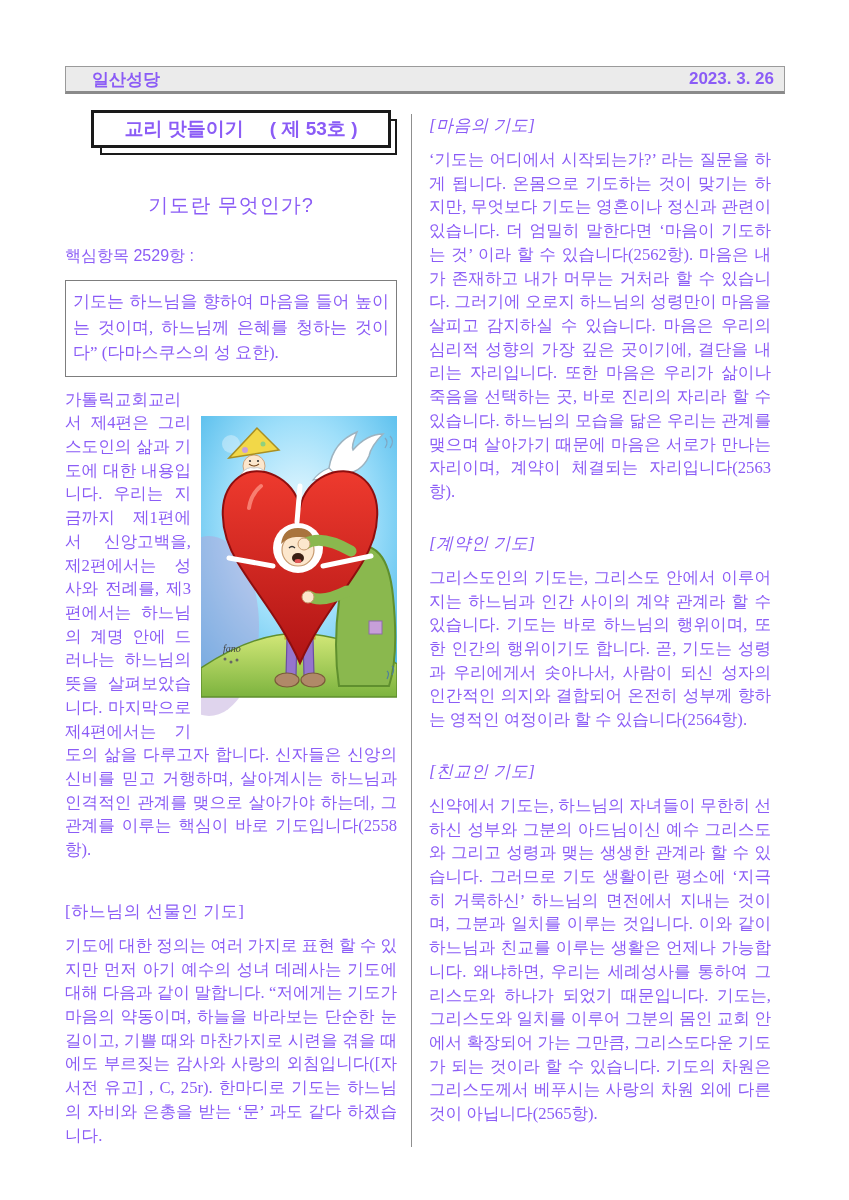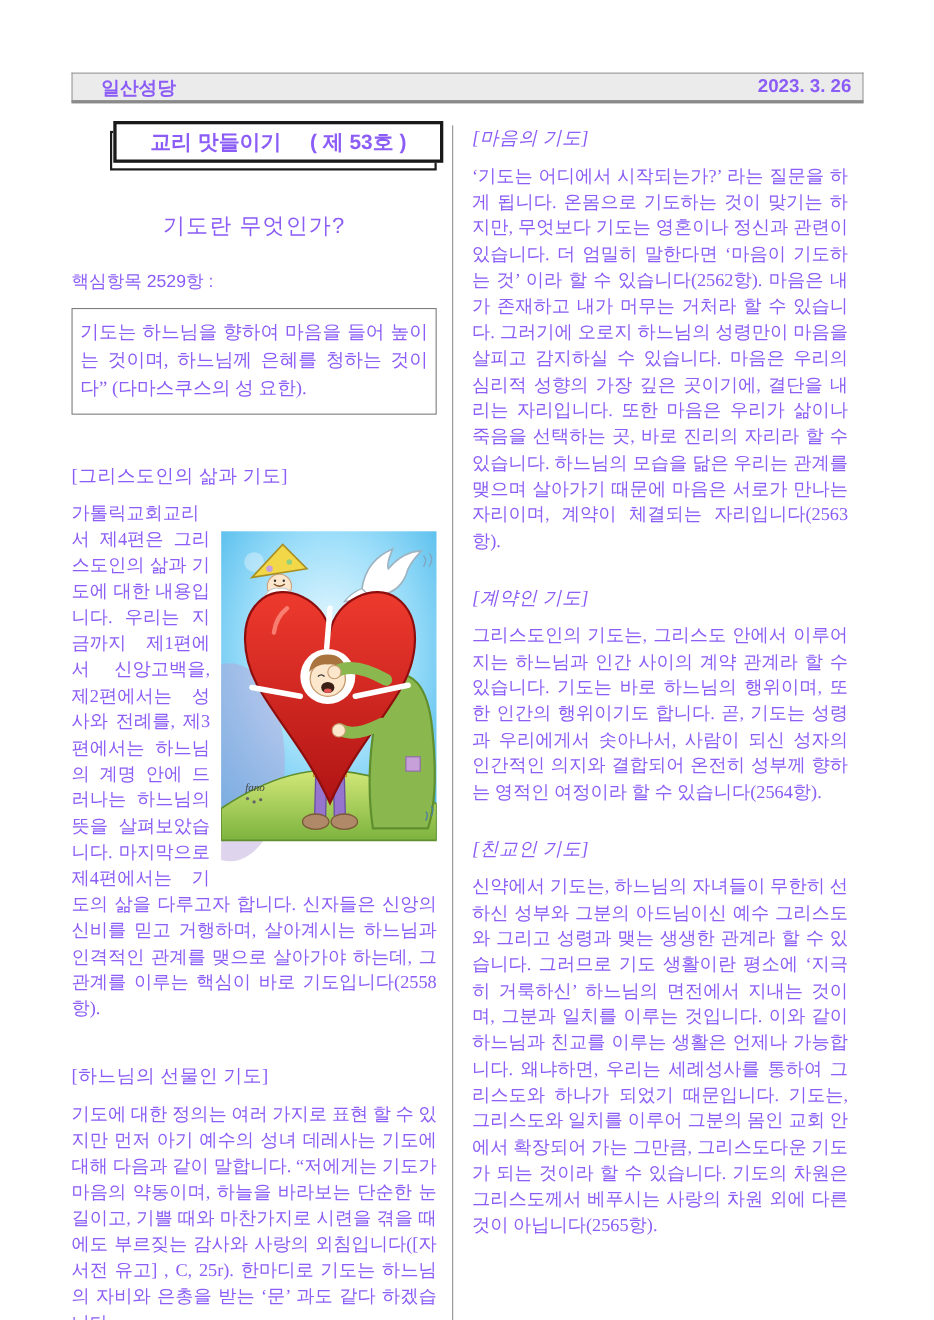--- a/index.html
+++ b/index.html
@@ -33,21 +33,21 @@
   .col-left  { width: 346px; padding-right: 14px; }
   .col-right { width: 360px; border-left: 1px solid #8f8f8f; padding-left: 17px; margin-top: 10px; }
 
   
   .issue-box-wrap { position: relative; margin: 6px 0 0 26px; width: 300px; height: 38px; }
   .issue-box-shadow {
     position: absolute; left: 9px; top: 9px; width: 297px; height: 36px;
     background: #ffffff; border: 2px solid #1a1a1a;
   }
   .issue-box {
-    position: absolute; left: 12px; top: 0; width: 300px; height: 38px;
+    position: absolute; left: 0; top: 0; width: 300px; height: 38px;
     background: #ffffff; border: 3px solid #1a1a1a;
     display: flex; align-items: center; justify-content: center; gap: 26px;
     font-family: "Liberation Sans", sans-serif; font-weight: bold; font-size: 19px;
   }
   
   .doc-title {
     margin-top: 44px; text-align: center;
     font-family: "Liberation Sans", sans-serif;
     font-weight: normal; font-size: 20px; letter-spacing: 1px;
   }
@@ -109,21 +109,20 @@
           <span>교리 맛들이기</span>
           <span>( 제 53호 )</span>
         </div>
       </div>
 
       <div class="doc-title">기도란 무엇인가?</div>
       <div class="key-item">핵심항목 2529항 :</div>
 
       <div class="quote-box">기도는 하느님을 향하여 마음을 들어 높이는 것이며, 하느님께 은혜를 청하는 것이다” (다마스쿠스의 성 요한).</div>
 
-      <div class="section-heading first">[그리스도인의 삶과 기도]</div>
 
       <div class="para-flow">
         <div class="illustration-float">
           <svg viewBox="0 0 196 281" xmlns="http://www.w3.org/2000/svg">
             <defs>
               <radialGradient id="sky" cx="50%" cy="38%" r="80%">
                 <stop offset="0%" stop-color="#f0fbff"></stop>
                 <stop offset="45%" stop-color="#9fdffa"></stop>
                 <stop offset="100%" stop-color="#35aee6"></stop>
               </radialGradient>

